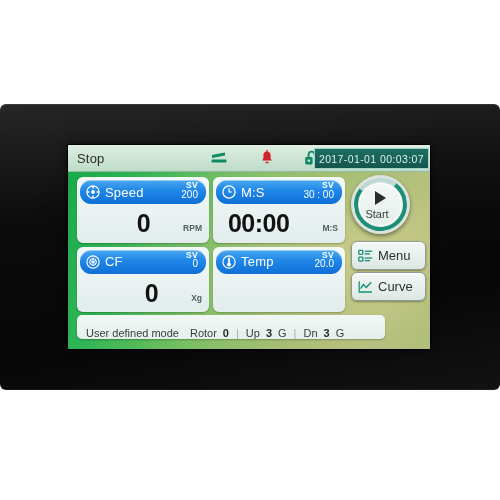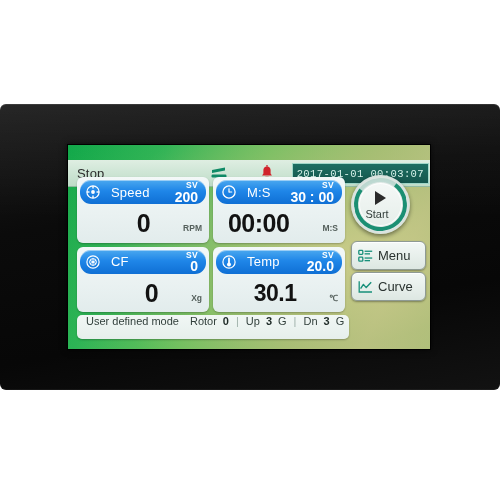--- a/index.html
+++ b/index.html
@@ -29,41 +29,41 @@
     position:absolute;left:68px;top:145px;width:362px;height:204px;
     background:
       radial-gradient(120% 140% at 78% 55%, rgba(205,205,140,.85) 0%, rgba(170,190,120,.55) 30%, rgba(90,180,90,.15) 58%, rgba(40,170,70,0) 75%),
       linear-gradient(115deg,#12a84a 0%, #2bb455 22%, #6cc25c 45%, #a9bf72 68%, #c9c489 85%, #b9c07e 100%);
     overflow:hidden;
     box-shadow:0 0 0 1px #000, 0 0 6px 1px rgba(0,0,0,.6);
   }
 
   
   .statusbar{
-    position:absolute;left:0;top:15px;width:362px;height:26px;
+    position:absolute;left:0;top:0;width:362px;height:26px;
     background:linear-gradient(180deg,#dfeee2 0%,#cfe6d6 45%,#bfdcc8 100%);
     display:flex;align-items:center;
     border-bottom:1px solid rgba(0,90,40,.35);
   }
   .status-text{
     margin-left:9px;font-size:13px;color:#2c2c2c;letter-spacing:.2px;
   }
   .status-icons{
     position:absolute;left:142px;top:0;height:26px;
     display:flex;align-items:center;gap:30px;
   }
   .ico{display:block;}
 
   .datetime{
     position:absolute;right:1px;top:3px;height:19px;
     background:linear-gradient(180deg,#1d6e62 0%,#14564d 100%);
     border:1px solid #9fd6c8;
     display:flex;align-items:center;justify-content:center;
     padding:0 4px;
-    font-family:Liberation Mono, monospace;
+    font-family:Liberation Sans, sans-serif;
     font-size:10.5px;color:#d7f2ea;letter-spacing:.4px;white-space:nowrap;text-align:right;
   }
 
   
   .cards{
     position:absolute;left:9px;top:32px;width:268px;height:135px;
     display:grid;grid-template-columns:1fr 1fr;grid-template-rows:1fr 1fr;
     gap:4px;
   }
   .card{
@@ -74,43 +74,43 @@
   }
   .card-head{
     position:absolute;left:3px;top:3px;right:3px;height:24px;
     border-radius:11px;
     background:linear-gradient(180deg,#4aa8ef 0%,#1f86e8 45%,#0f6fd4 100%);
     display:flex;align-items:center;
     box-shadow:inset 0 1px 0 rgba(255,255,255,.45);
   }
   .card-head .hicon{margin-left:6px;display:block;}
   .card-title{
-    margin-left:11px;font-size:13px;color:#ffffff;font-weight:500;letter-spacing:.2px;
+    margin-left:5px;font-size:13px;color:#ffffff;font-weight:500;letter-spacing:.2px;
   }
   .sv{
     position:absolute;right:8px;top:1px;text-align:right;line-height:1.02;color:#ffffff;
   }
   .sv .sv-lab{font-size:8.5px;display:block;font-weight:bold;letter-spacing:.3px;}
-  .sv .sv-val{font-size:14px;display:block;font-weight:bold;}
+  .sv .sv-val{font-size:10px;display:block;font-weight:normal;}
 
   .card-body{
     position:absolute;left:0;right:0;top:28px;bottom:0;
     display:flex;align-items:center;justify-content:flex-end;padding-right:7px;
   }
   .pv{font-size:25px;font-weight:bold;color:#121212;line-height:1;letter-spacing:-.5px;}
   .pv.small{font-size:23px;}
   .unit{font-size:8.5px;color:#55605c;margin-left:6px;margin-top:9px;font-weight:bold;padding-left:27px;}
 
   
   .infobar{
-    position:absolute;left:9px;top:170px;width:272px;height:24px;
+    position:absolute;left:9px;top:170px;width:308px;height:24px;
     background:linear-gradient(180deg,#f1f7f5 0%,#e6efeb 100%);
     border-radius:5px;
     box-shadow:0 1px 2px rgba(0,0,0,.25);
-    display:flex;align-items:flex-start;
+    display:flex;align-items:flex-end;
     font-size:11px;color:#32403c;white-space:nowrap;
   }
   .infobar .seg{padding:0 3px;}
   .infobar .mode{padding-left:9px;padding-right:8px;}
   .infobar .sep{color:#9fb0a9;padding:0 4px;}
   .infobar .num{font-weight:bold;color:#1d2a26;padding:0 3px;}
 
   
   .start-btn{
     position:absolute;left:283px;top:30px;width:59px;height:59px;border-radius:50%;
@@ -273,24 +273,20 @@
               <rect x="6.1" y="2.6" width="1.8" height="6" rx=".9" fill="#ffffff"></rect>
               <circle cx="7" cy="9.6" r="2" fill="#ffffff"></circle>
             </svg>
           </span>
           <span class="card-title">Temp</span>
           <span class="sv">
             <span class="sv-lab">SV</span>
             <span class="sv-val">20.0</span>
           </span>
         </div>
-        <div class="card-body">
-          <span class="pv small">30.1</span>
-          <span class="unit">℃</span>
-        </div>
       </div>
 
     </div>
 
     <div class="infobar">
       <span class="mode">User defined mode</span>
       <span class="seg">Rotor</span>
       <span class="num">0</span>
       <span class="sep">|</span>
       <span class="seg">Up</span>

